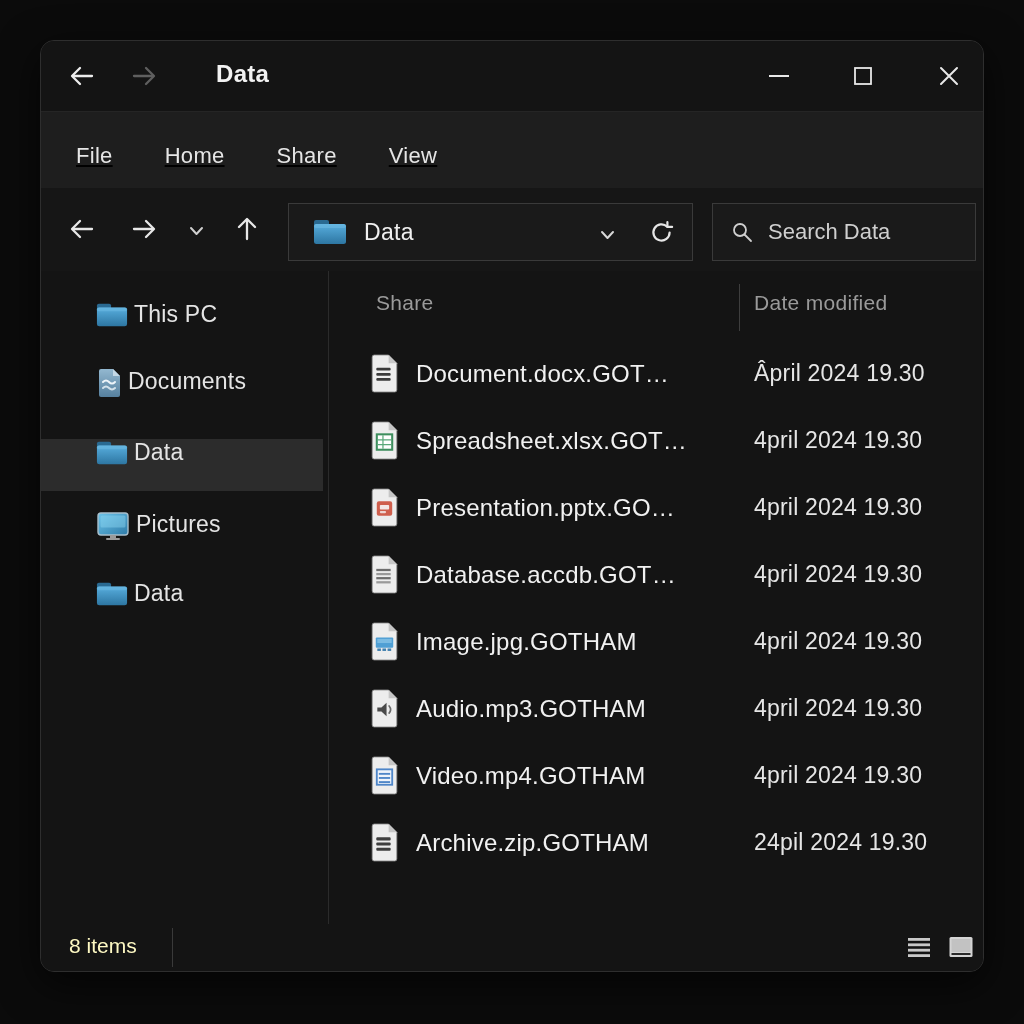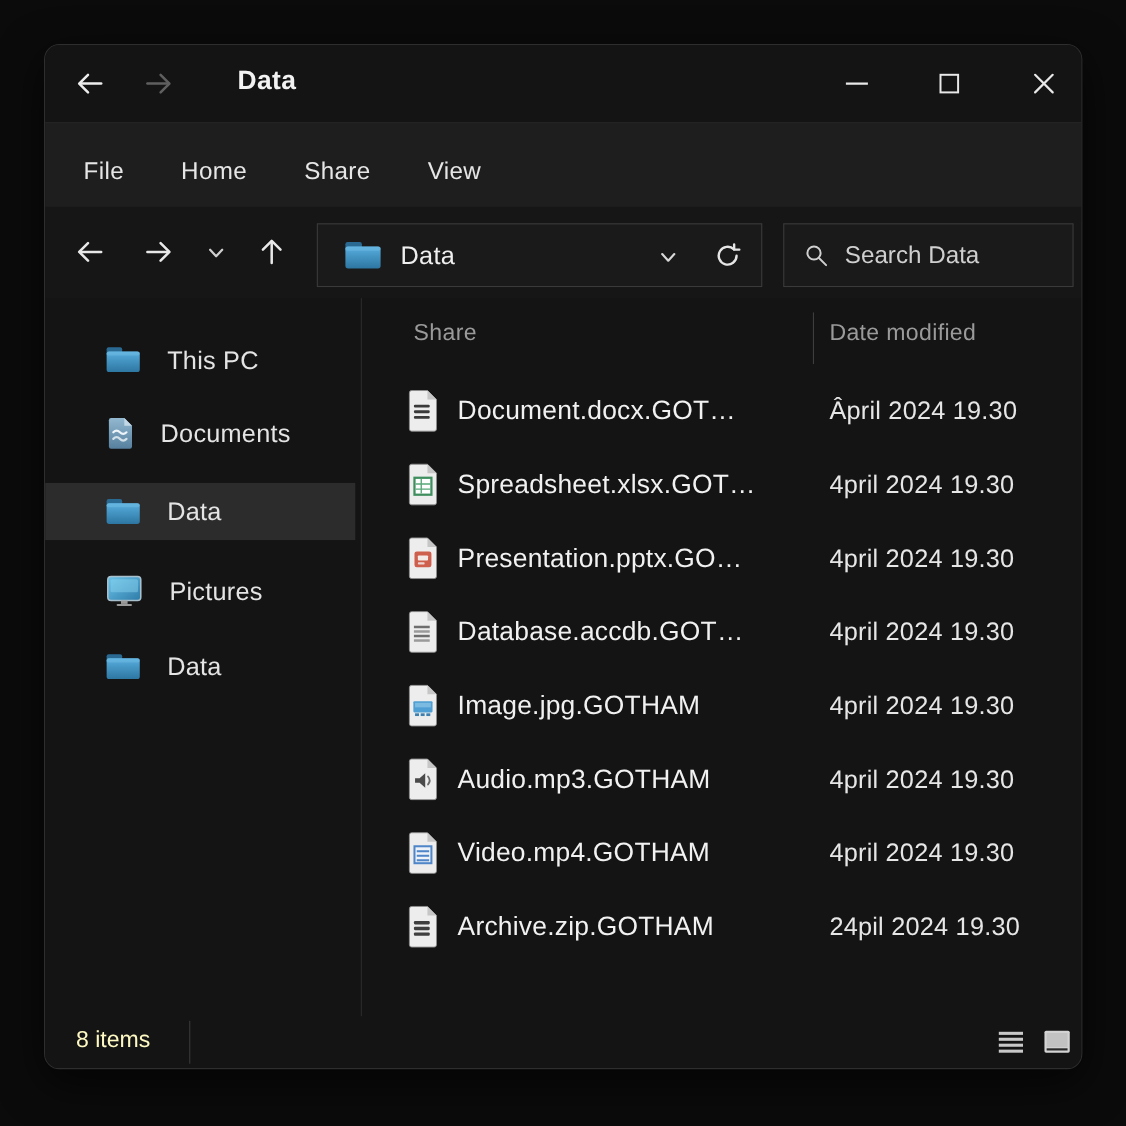--- a/index.html
+++ b/index.html
@@ -20,21 +20,21 @@
   .nav-ic{position:absolute;top:21px;width:28px;height:28px;color:#ededed;}
   .nav-ic svg{width:100%;height:100%;}
   .dim{color:#5f5f5f;}
   .win-title{position:absolute;left:175px;top:19px;font-size:24px;font-weight:700;color:#f2f2f2;letter-spacing:.3px;}
   .ctl{position:absolute;top:12px;width:46px;height:46px;display:flex;align-items:center;justify-content:center;color:#e8e8e8;}
   .ctl svg{width:26px;height:26px;}
   
   .menubar{
     position:absolute;left:0;top:70px;right:0;height:90px;background:#1e1e1e;
     border-top:1px solid #252525;border-bottom:1px solid #252525;box-sizing:border-box;
-    display:flex;align-items:center;padding-left:35px;gap:52px;
+    display:flex;align-items:center;padding-left:35px;gap:52px;text-decoration:underline;
   }
   .menu-item{font-size:22px;color:#e6e6e6;letter-spacing:.3px;}
   
   .toolbar{position:absolute;left:0;top:147px;right:0;height:83px;background:#161616;}
   .tb-ic{position:absolute;top:27px;width:28px;height:28px;color:#e8e8e8;}
   .tb-ic svg{width:100%;height:100%;}
   .tb-chev{position:absolute;top:35px;width:15px;height:11px;color:#cfcfcf;}
   .tb-chev svg{width:100%;height:100%;}
   .addressbar{
     position:absolute;left:247px;top:15px;width:405px;height:58px;box-sizing:border-box;
@@ -56,21 +56,21 @@
     flex:1;min-width:0;background:transparent;border:0;outline:0;margin-left:12px;
     font-family:"Liberation Sans",sans-serif;font-size:22px;color:#bef264;
   }
   .search-input::placeholder{color:#cfcfcf;opacity:1;}
   
   .main{position:absolute;left:0;top:230px;right:0;bottom:47px;background:#141414;}
   .side-divider{position:absolute;left:287px;top:0;bottom:0;width:1px;background:#2b2b2b;}
   .sidebar{position:absolute;left:0;top:0;width:287px;bottom:0;}
   .side-item{
     position:absolute;left:0;width:282px;height:52px;box-sizing:border-box;
-    display:flex;align-items:center;padding-left:55px;gap:24px;
+    display:flex;padding-left:55px;gap:6px;
   }
   .side-item.selected{background:#2c2c2c;}
   .side-item .s-ic{width:32px;height:28px;flex:0 0 auto;}
   .side-item .s-ic svg{width:100%;height:100%;}
   .side-label{font-size:23px;color:#e4e4e4;letter-spacing:.2px;white-space:nowrap;}
   
   .files{position:absolute;left:288px;top:0;right:0;bottom:0;}
   .col-head{position:absolute;top:20px;font-size:21px;color:#9a9a9a;letter-spacing:.3px;}
   .col-head.name{left:47px;}
   .col-head.date{left:425px;}

